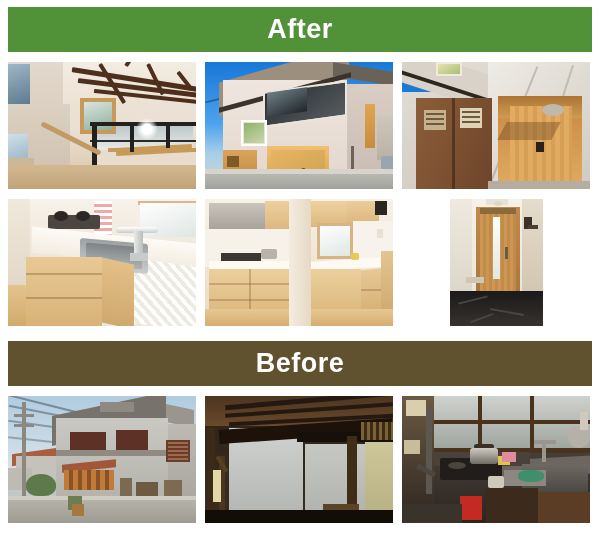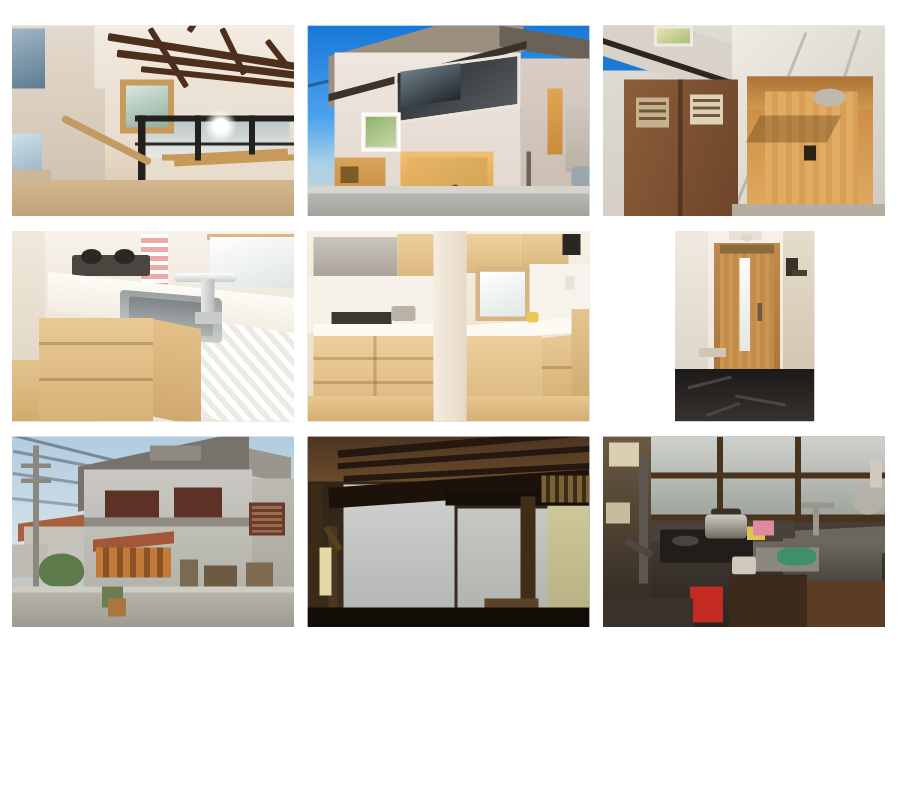--- a/index.html
+++ b/index.html
@@ -294,20 +294,21 @@
   .b3 .cabD{left:84px;top:92px;width:52px;height:35px;background:#3c2a1c;}
   .b3 .cabD2{left:136px;top:96px;width:52px;height:31px;background:#5a3d24;}
   .b3 .floor3{left:0;top:108px;width:60px;height:19px;background:#3a332c;}
   .b3 .jar{left:86px;top:80px;width:16px;height:12px;background:#cfc9bb;border-radius:2px;}
 </style>
 </head>
 <body>
 
 <div class="page">
 
+  <div class="banner after">After</div>
 
   <div class="row">
 
     <div class="cell">
       <div class="ph a1">
         <i class="wallL"></i>
           <i class="ceil"></i>
         <i class="bm b1"></i>
           <i class="bm b2"></i>
           <i class="bm b3"></i>
@@ -476,20 +477,21 @@
             <i class="sl1"></i>
             <i class="sl2"></i>
             <i class="sl3"></i>
         </div>
       </div>
 
     </div>
 
   </div>
 
+  <div class="banner before" style="margin-top:15px">Before</div>
 
   <div class="row">
 
     <div class="cell">
       <div class="ph b1">
         <i class="sky1"></i>
         <i class="w1"></i>
           <i class="w2"></i>
           <i class="w3"></i>
           <i class="w4"></i>

